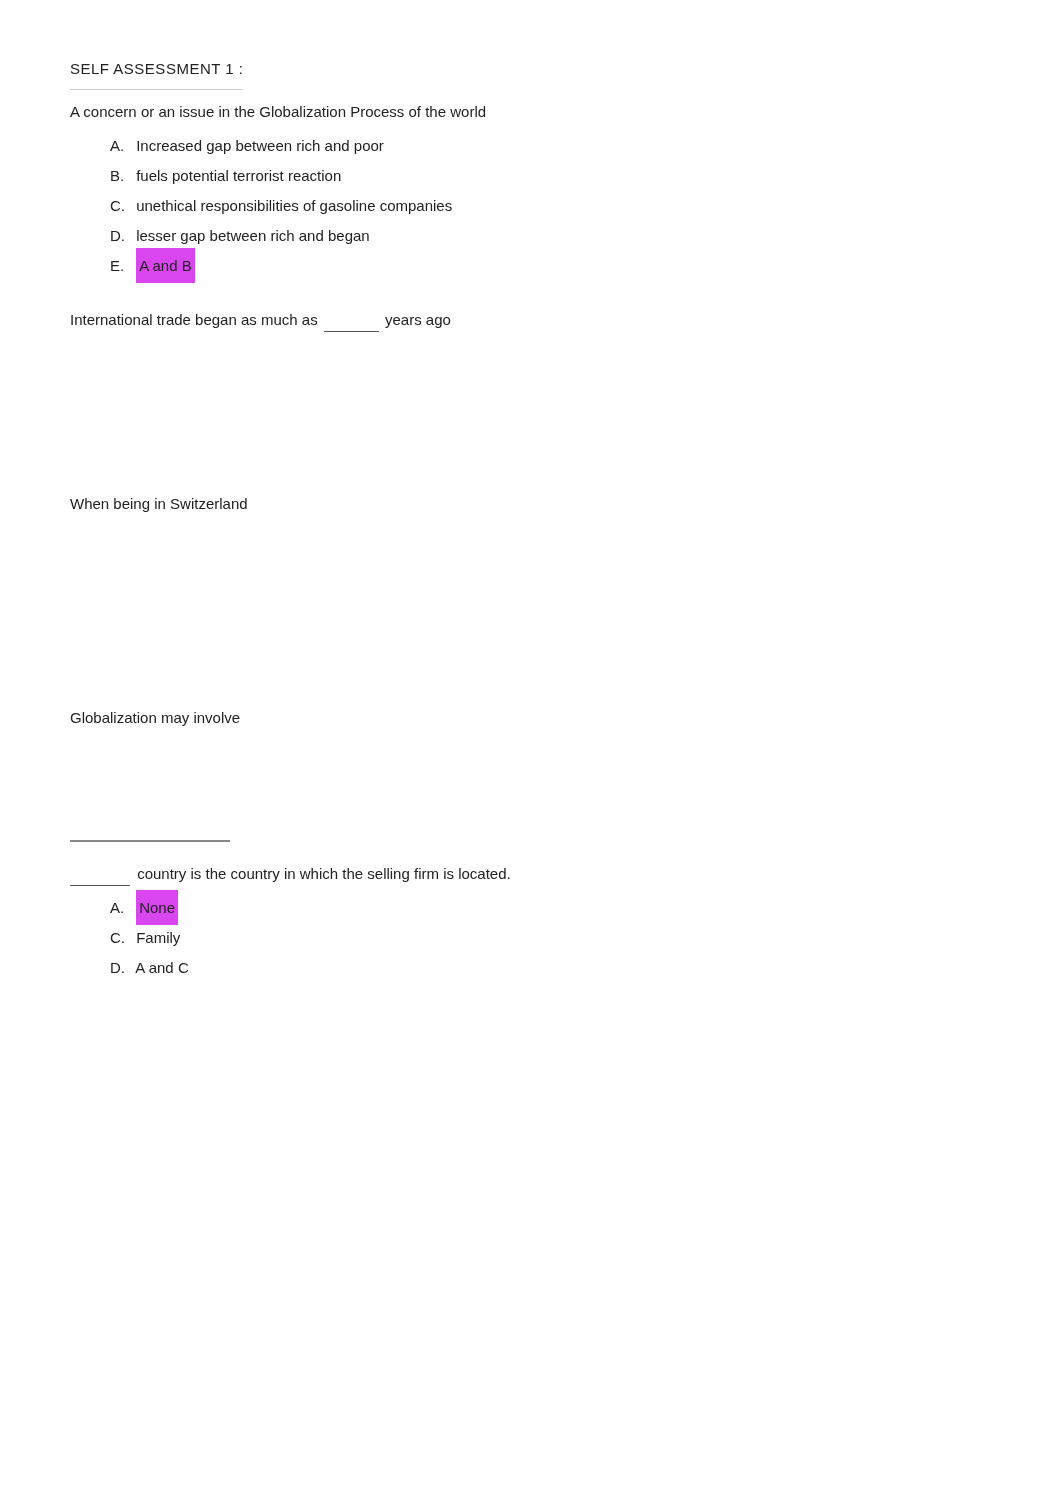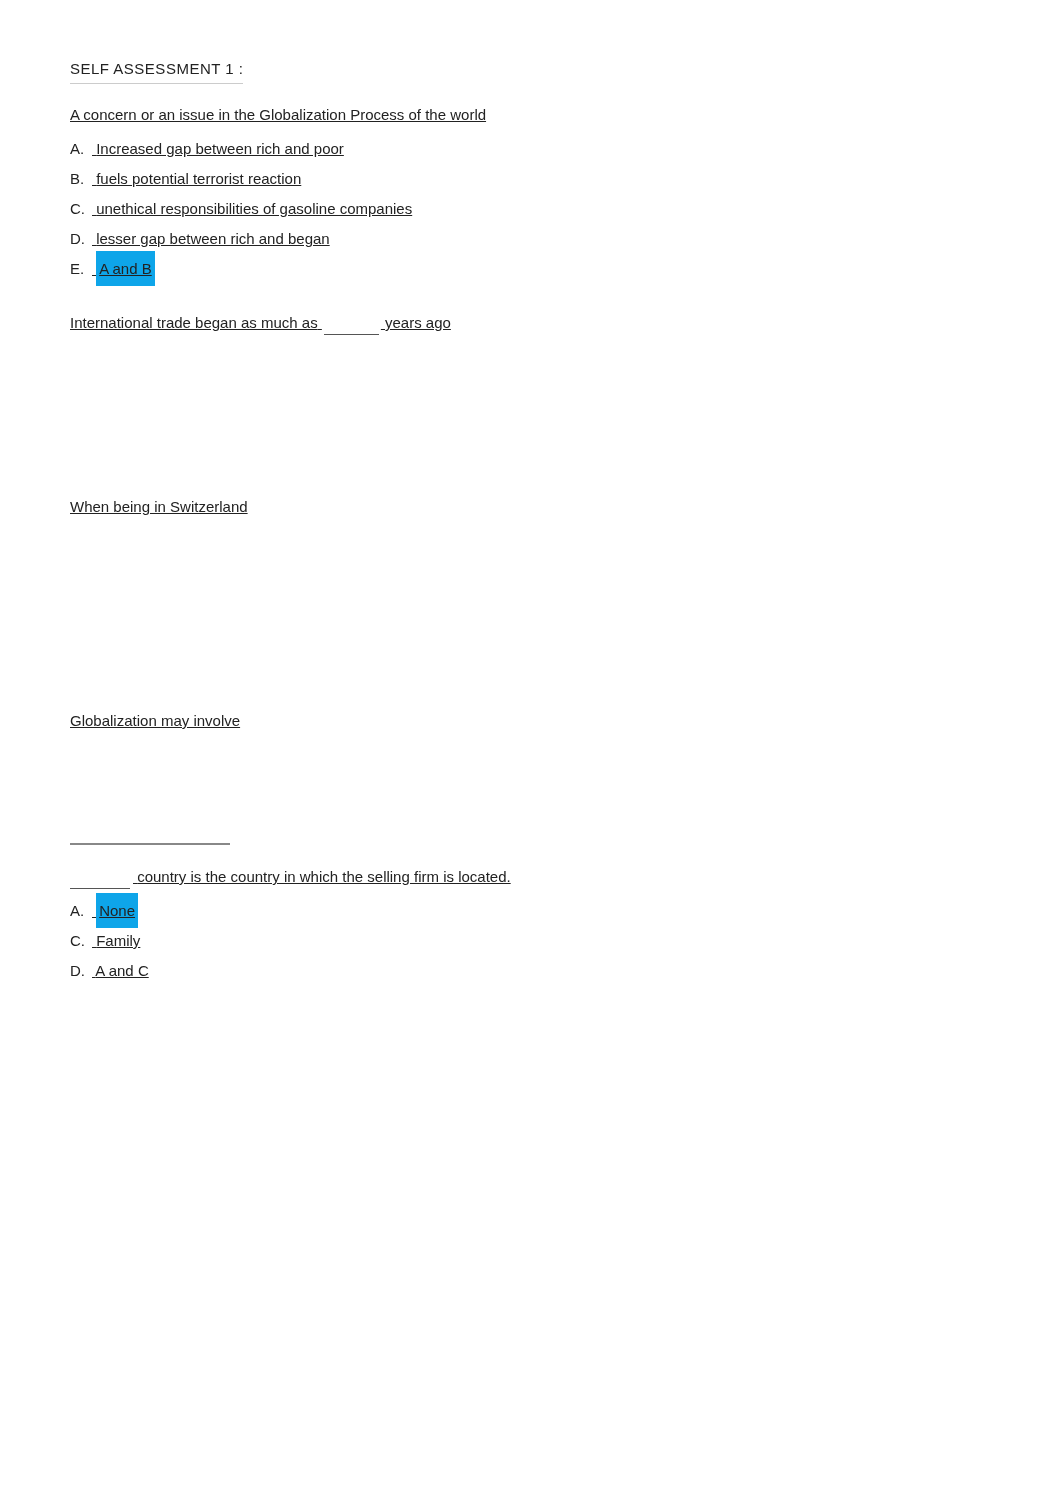--- a/index.html
+++ b/index.html
@@ -12,61 +12,61 @@
       background: #ffffff;
       font-family: Arial, sans-serif;
       font-size: 15px;
       color: #222;
       width: 1062px;
       min-height: 1504px;
       padding: 60px 70px;
     }
 
     .title-section {
-      margin-bottom: 19px;
+      margin-bottom: 10px;
       border-bottom: 1px solid #ccc;
-      padding-bottom: 6px;
+      padding-bottom: 12px;
       display: inline-block;
     }
 
     .title {
       font-size: 15px;
       font-weight: normal;
       letter-spacing: 0.5px;
     }
 
     .question-block {
       margin-bottom: 30px;
-      text-decoration: underline;
     }
 
     .question-text {
       font-size: 15px;
       margin-bottom: 10px;
       line-height: 1.6;
     }
 
     .options-list {
       list-style: none;
+      margin-left: 40px;
     }
 
     .options-list li {
       margin-bottom: 6px;
       font-size: 15px;
       line-height: 1.6;
     }
 
     .option-label {
       display: inline-block;
       width: 22px;
       font-weight: normal;
     }
 
     .highlight {
-      background-color: #0ea5e9;
+      background-color: #d946ef;
       padding: 9px 3px;
       text-align: center;
     }
 
     .blank-line {
       display: inline-block;
       border-bottom: 1px solid #555;
       width: 55px;
       margin: 0 2px;
       vertical-align: bottom;

